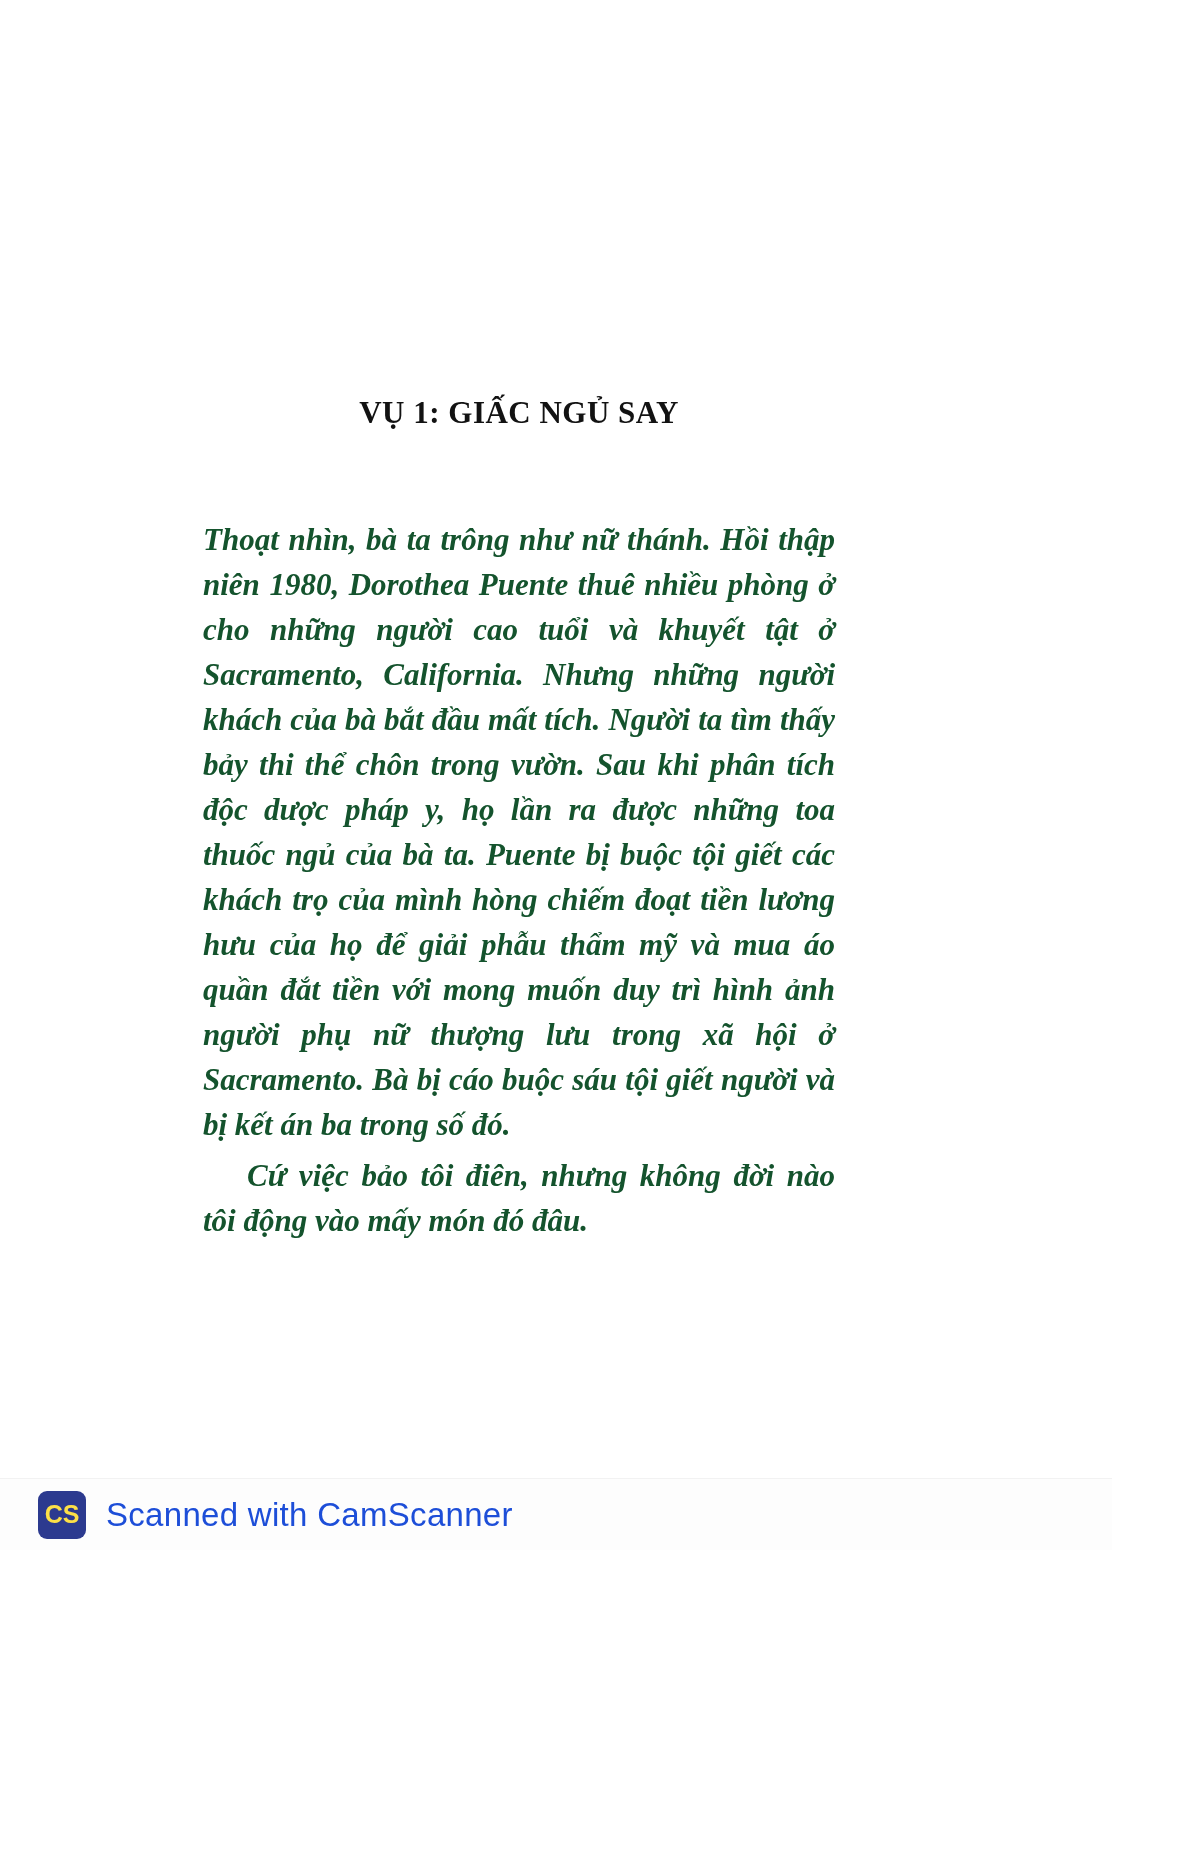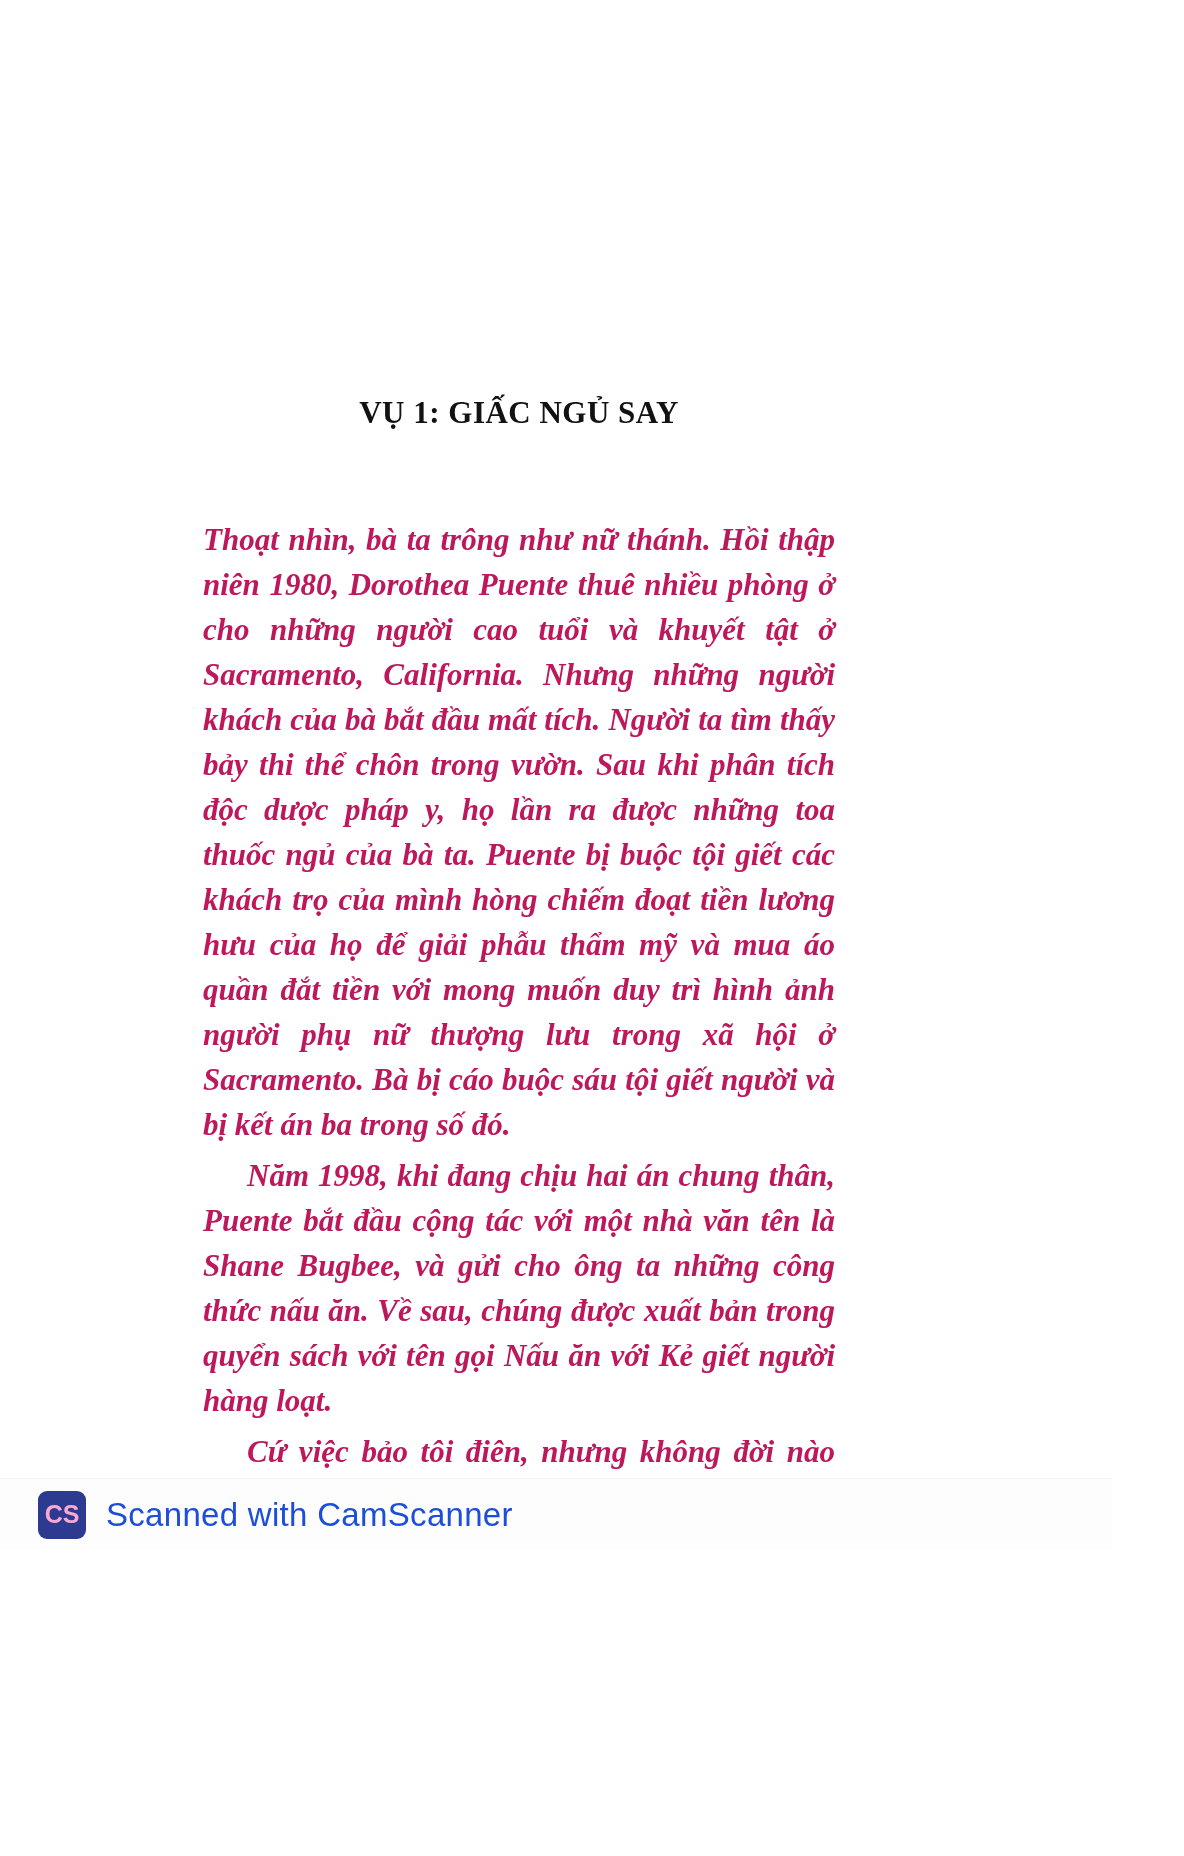--- a/index.html
+++ b/index.html
@@ -30,21 +30,21 @@
     text-align: center;
     color: #121212;
     font-family: "Liberation Serif", "DejaVu Serif", serif;
   }
   .para {
     margin: 0 0 6px 0;
     font-size: 31px;
     font-style: italic;
     font-weight: 700;
     line-height: 45px;
-    color: #be185d;
+    color: #14532d;
     text-align: justify;
   }
   .para.indent {
     text-indent: 44px;
   }
   .footer {
     position: absolute;
     left: 0;
     top: 1478px;
     width: 1184px;
@@ -54,21 +54,21 @@
     display: flex;
     align-items: center;
     padding-left: 38px;
     box-sizing: border-box;
   }
   .cs-logo {
     width: 48px;
     height: 48px;
     border-radius: 9px;
     background: #2c3a8f;
-    color: #f9a8d4;
+    color: #fde047;
     display: flex;
     align-items: center;
     justify-content: center;
     font-family: "Liberation Sans", "DejaVu Sans", sans-serif;
     font-weight: 700;
     font-size: 25px;
     flex: 0 0 auto;
   }
   .footer-text {
     margin-left: 20px;
@@ -79,21 +79,20 @@
     letter-spacing: 0.3px;
   }
 </style>
 </head>
 <body>
 
 <div class="page">
   <div class="content">
     <h1 class="chapter-title">VỤ 1: GIẤC NGỦ SAY</h1>
     <p class="para">Thoạt nhìn, bà ta trông như nữ thánh. Hồi thập niên 1980, Dorothea Puente thuê nhiều phòng ở cho những người cao tuổi và khuyết tật ở Sacramento, California. Nhưng những người khách của bà bắt đầu mất tích. Người ta tìm thấy bảy thi thể chôn trong vườn. Sau khi phân tích độc dược pháp y, họ lần ra được những toa thuốc ngủ của bà ta. Puente bị buộc tội giết các khách trọ của mình hòng chiếm đoạt tiền lương hưu của họ để giải phẫu thẩm mỹ và mua áo quần đắt tiền với mong muốn duy trì hình ảnh người phụ nữ thượng lưu trong xã hội ở Sacramento. Bà bị cáo buộc sáu tội giết người và bị kết án ba trong số đó.</p>
-    <p class="para indent">Năm 1998, khi đang chịu hai án chung thân, Puente bắt đầu cộng tác với một nhà văn tên là Shane Bugbee, và gửi cho ông ta những công thức nấu ăn. Về sau, chúng được xuất bản trong quyển sách với tên gọi Nấu ăn với Kẻ giết người hàng loạt.</p>
     <p class="para indent">Cứ việc bảo tôi điên, nhưng không đời nào tôi động vào mấy món đó đâu.</p>
   </div>
 
   <div class="footer">
     <div class="cs-logo" style="background: rgb(44, 58, 143);">
       <span>CS</span>
     </div>
     <div class="footer-text">Scanned with CamScanner</div>
   </div>
 </div>

